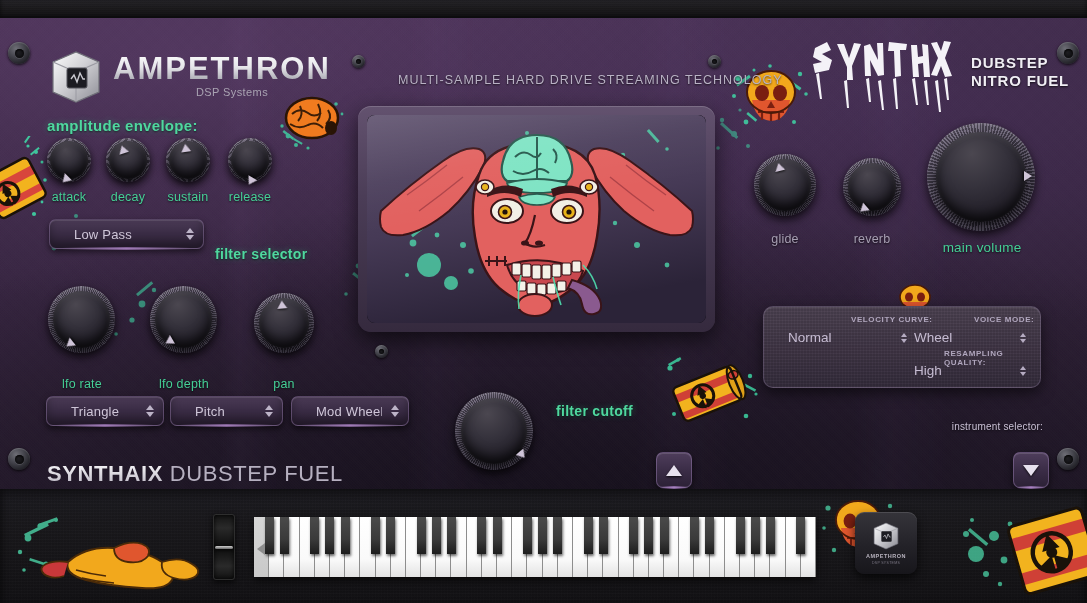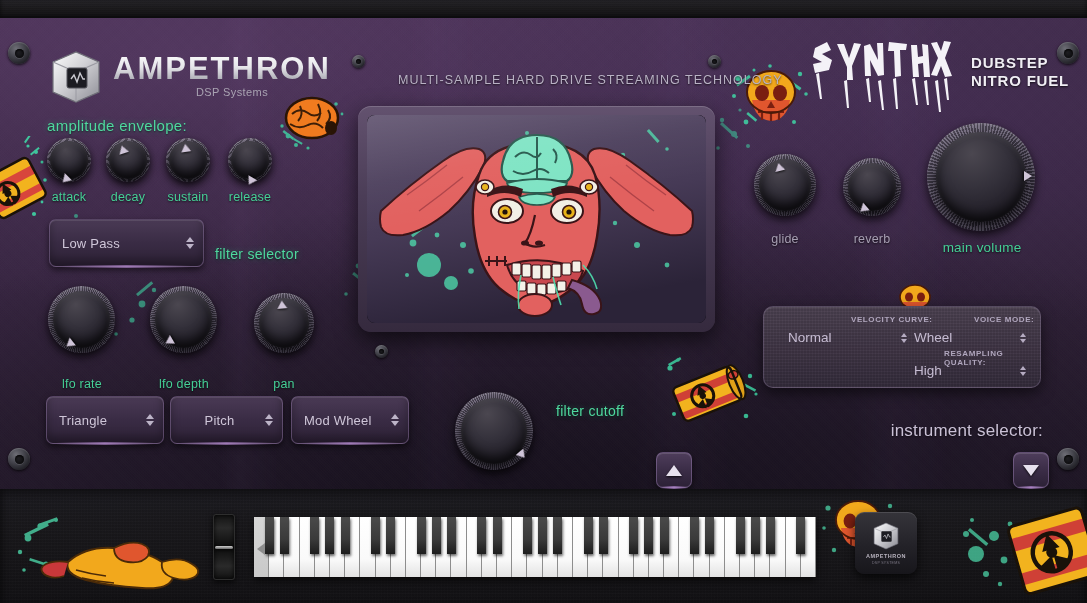--- a/index.html
+++ b/index.html
@@ -84,21 +84,21 @@
   .synthaix-logo{ position:absolute; right:130px; top:18px; width:150px; height:80px; }
   .brand-right{ position:absolute; right:18px; top:36px; text-align:left; }
   .brand-right div{ font-size:15px; font-weight:700; letter-spacing:.8px;
     color:#f0eef4; line-height:1.22; text-shadow:0 1px 2px rgba(0,0,0,.7); }
 
   .tagline{ position:absolute; left:398px; top:55px; font-size:12.5px;
     letter-spacing:1.0px; color:#b9b2c4; text-shadow:0 1px 2px rgba(0,0,0,.65); }
 
   
   .glabel{ position:absolute; color:#4fd89f; font-size:15px; letter-spacing:.3px;
-    text-shadow:0 0 6px rgba(60,220,150,.35), 0 1px 2px rgba(0,0,0,.6); }
+    text-shadow:0 0 6px rgba(60,220,150,.35), 0 1px 2px rgba(0,0,0,.6);font-weight:bold; }
   .klabel{ position:absolute; font-size:12.5px; color:#45cf96; letter-spacing:.2px;
     text-align:center; text-shadow:0 1px 2px rgba(0,0,0,.7); }
   .klabel.gray{ color:#a79fb3; }
 
   
   .knob{ position:absolute; border-radius:50%; }
   .knob .ring{ position:absolute; inset:0; border-radius:50%;
     background:
       repeating-conic-gradient(from 0deg, rgba(255,255,255,.10) 0deg 1.6deg, rgba(0,0,0,.35) 1.6deg 3.4deg),
       linear-gradient(160deg,#7b7287 0%,#4c4557 45%,#272230 100%);
@@ -110,26 +110,26 @@
     box-shadow: inset 0 2px 5px rgba(255,255,255,.10), inset 0 -6px 12px rgba(0,0,0,.75),
                 0 3px 7px rgba(0,0,0,.65);
   }
   .knob .ptr{ position:absolute; left:50%; top:50%;
     width:0; height:0; border-left:5px solid transparent; border-right:5px solid transparent;
     border-bottom:8px solid #cfc4d8; filter:drop-shadow(0 1px 1px rgba(0,0,0,.8));
     transform-origin:50% 50%;
   }
 
   
-  .dd{ position:absolute; height:48px; border-radius:7px;
+  .dd{ position:absolute; height:30px; border-radius:7px;
     background:linear-gradient(180deg,#4a3a55 0%,#3a2c45 48%,#2d2136 100%);
     border:1px solid rgba(150,125,170,.40);
     box-shadow:0 3px 6px rgba(0,0,0,.55), inset 0 1px 0 rgba(255,255,255,.10),
                inset 0 -6px 10px rgba(0,0,0,.30);
-    display:flex; align-items:center;
+    display:flex; align-items:center;padding-left:12px;
   }
   .dd:after{ content:""; position:absolute; left:8%; right:8%; bottom:-2px; height:3px;
     border-radius:3px; background:linear-gradient(90deg, rgba(200,150,230,0) 0%, rgba(205,155,235,.55) 50%, rgba(200,150,230,0) 100%); }
   .dd .val{ flex:1; padding-left:12px; font-size:13px; color:#cfc6d8;
     letter-spacing:.2px; white-space:nowrap; overflow:hidden; }
   .dd .arrows{ width:26px; display:flex; flex-direction:column; align-items:center;
     justify-content:center; gap:2px; }
   .dd .arrows i{ width:0;height:0;border-left:4px solid transparent;border-right:4px solid transparent; display:block; }
   .dd .arrows i.up{ border-bottom:5px solid #bdb4c8; }
   .dd .arrows i.dn{ border-top:5px solid #bdb4c8; }
@@ -147,21 +147,21 @@
   .settings .cap{ position:absolute; font-size:8px; font-weight:700; letter-spacing:.6px;
     color:#b0a6bd; text-transform:uppercase; }
   .settings .fld{ position:absolute; font-size:13.5px; color:#c6bcd2; }
   .settings .spin{ position:absolute; width:10px; display:flex; flex-direction:column;
     align-items:center; gap:2px; }
   .settings .spin i{ width:0;height:0;border-left:3.5px solid transparent;border-right:3.5px solid transparent; display:block; }
   .settings .spin i.up{ border-bottom:4px solid #b6acc2; }
   .settings .spin i.dn{ border-top:4px solid #b6acc2; }
 
   
-  .inst-lbl{ position:absolute; right:44px; top:403px; font-size:17px; color:#cac1d6;
+  .inst-lbl{ position:absolute; right:44px; top:403px; font-size:10px; color:#cac1d6;
     letter-spacing:.2px; text-shadow:0 1px 2px rgba(0,0,0,.6); }
   .inst-btn{ position:absolute; top:434px; width:36px; height:36px; border-radius:7px;
     background:linear-gradient(180deg,#4e3d5b 0%,#3b2d47 50%,#2c2136 100%);
     border:1px solid rgba(160,130,185,.45);
     box-shadow:0 3px 7px rgba(0,0,0,.6), inset 0 1px 0 rgba(255,255,255,.13);
     display:flex; align-items:center; justify-content:center;
   }
   .inst-btn:after{ content:""; position:absolute; left:10%; right:10%; bottom:-2px; height:3px;
     border-radius:3px; background:linear-gradient(90deg,rgba(200,150,230,0),rgba(205,155,235,.6),rgba(200,150,230,0)); }
   .inst-btn i{ width:0;height:0;border-left:8px solid transparent;border-right:8px solid transparent;
@@ -482,21 +482,21 @@
     </div>
     <div class="klabel" style="left:256px; top:359px; width:56px;">pan</div>
 
     <div class="dd" style="left:46px; top:378px; width:118px;">
       <div class="val">Triangle</div>
       <div class="arrows">
           <i class="up"></i>
           <i class="dn"></i>
         </div>
     </div>
-    <div class="dd" style="left:170px; top:378px; width:113px;text-align:center;">
+    <div class="dd" style="left:170px; top:378px; width:113px;">
       <div class="val">Pitch</div>
       <div class="arrows">
           <i class="up"></i>
           <i class="dn"></i>
         </div>
     </div>
     <div class="dd" style="left:291px; top:378px; width:118px;">
       <div class="val">Mod Wheel</div>
       <div class="arrows">
           <i class="up"></i>
@@ -560,20 +560,23 @@
     </div>
 
     <div class="inst-lbl">instrument selector:</div>
     <div class="inst-btn" style="left:656px;">
       <i class="up"></i>
     </div>
     <div class="inst-btn" style="left:1013px;">
       <i class="dn"></i>
     </div>
 
+    <div class="plate-brand">
+      <b>SYNTHAIX</b><span> DUBSTEP FUEL</span>
+    </div>
 
     <div class="screen-frame">
       <div class="screen">
         <svg width="339" height="208" viewBox="0 0 339 208">
           <defs>
             <linearGradient id="bgp" x1="0" y1="0" x2="0.3" y2="1">
               <stop offset="0%" stop-color="#584a68"></stop>
                 <stop offset="55%" stop-color="#463a56"></stop>
               <stop offset="100%" stop-color="#2b2338"></stop>
             </linearGradient>

